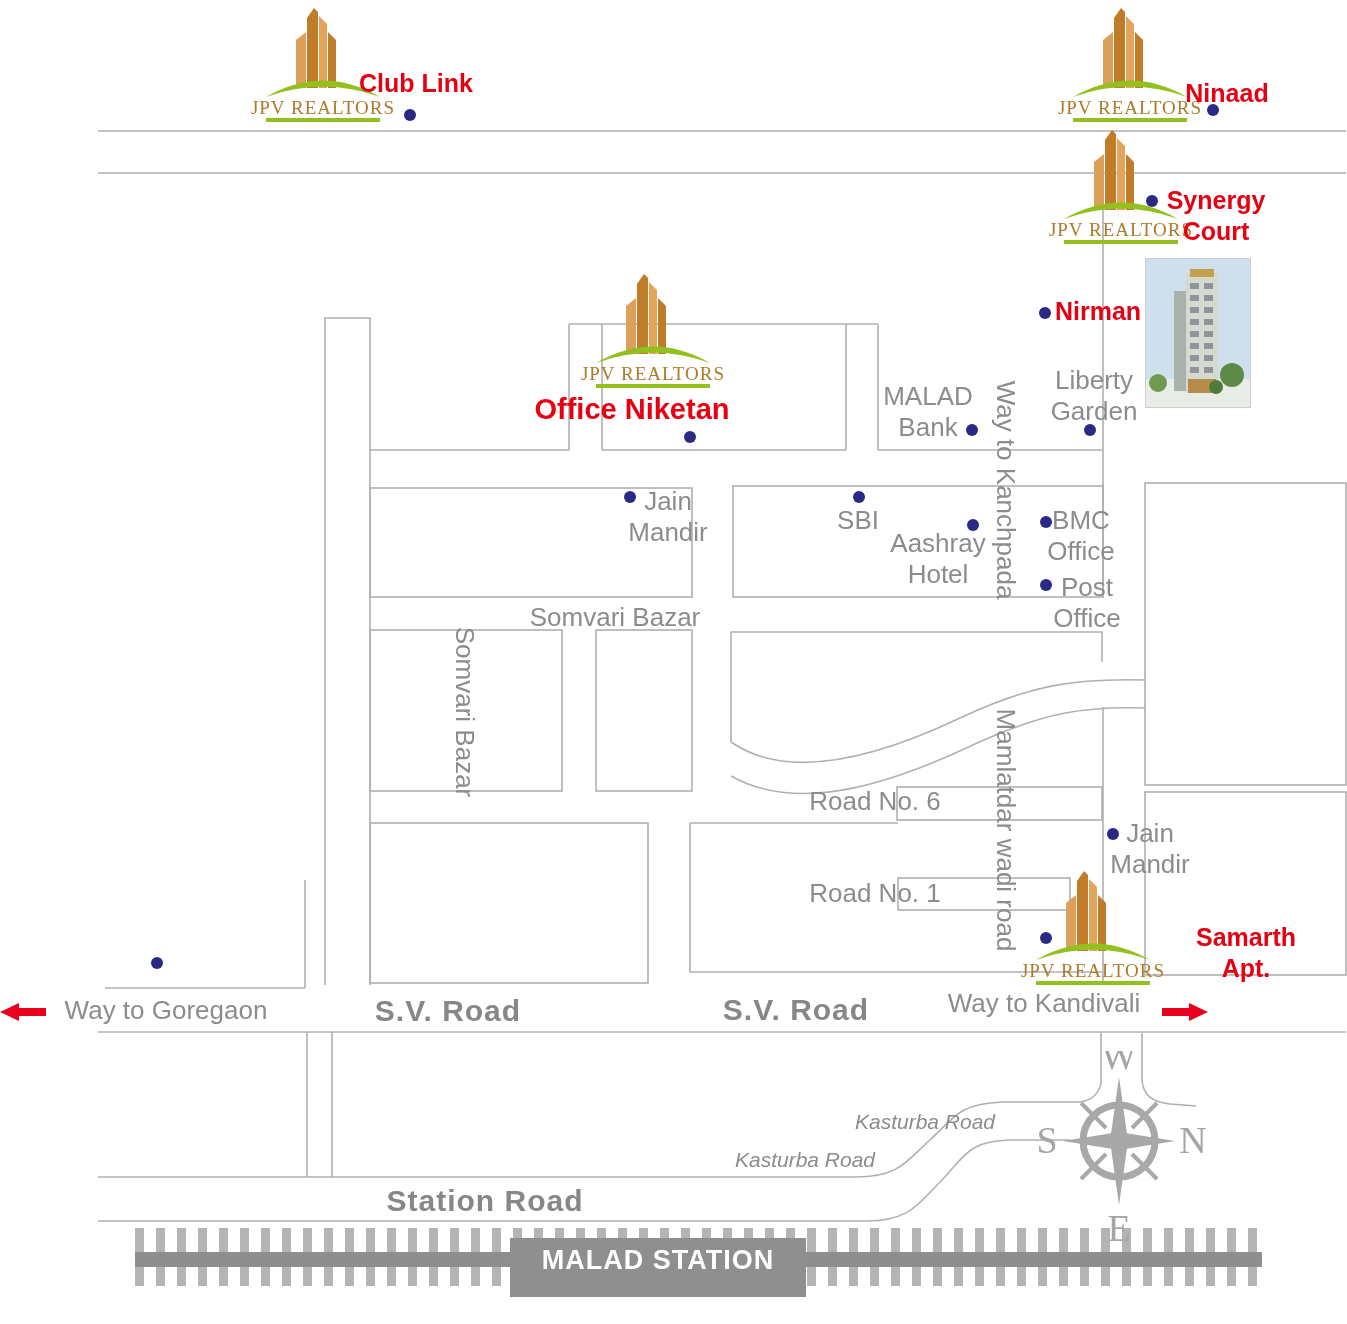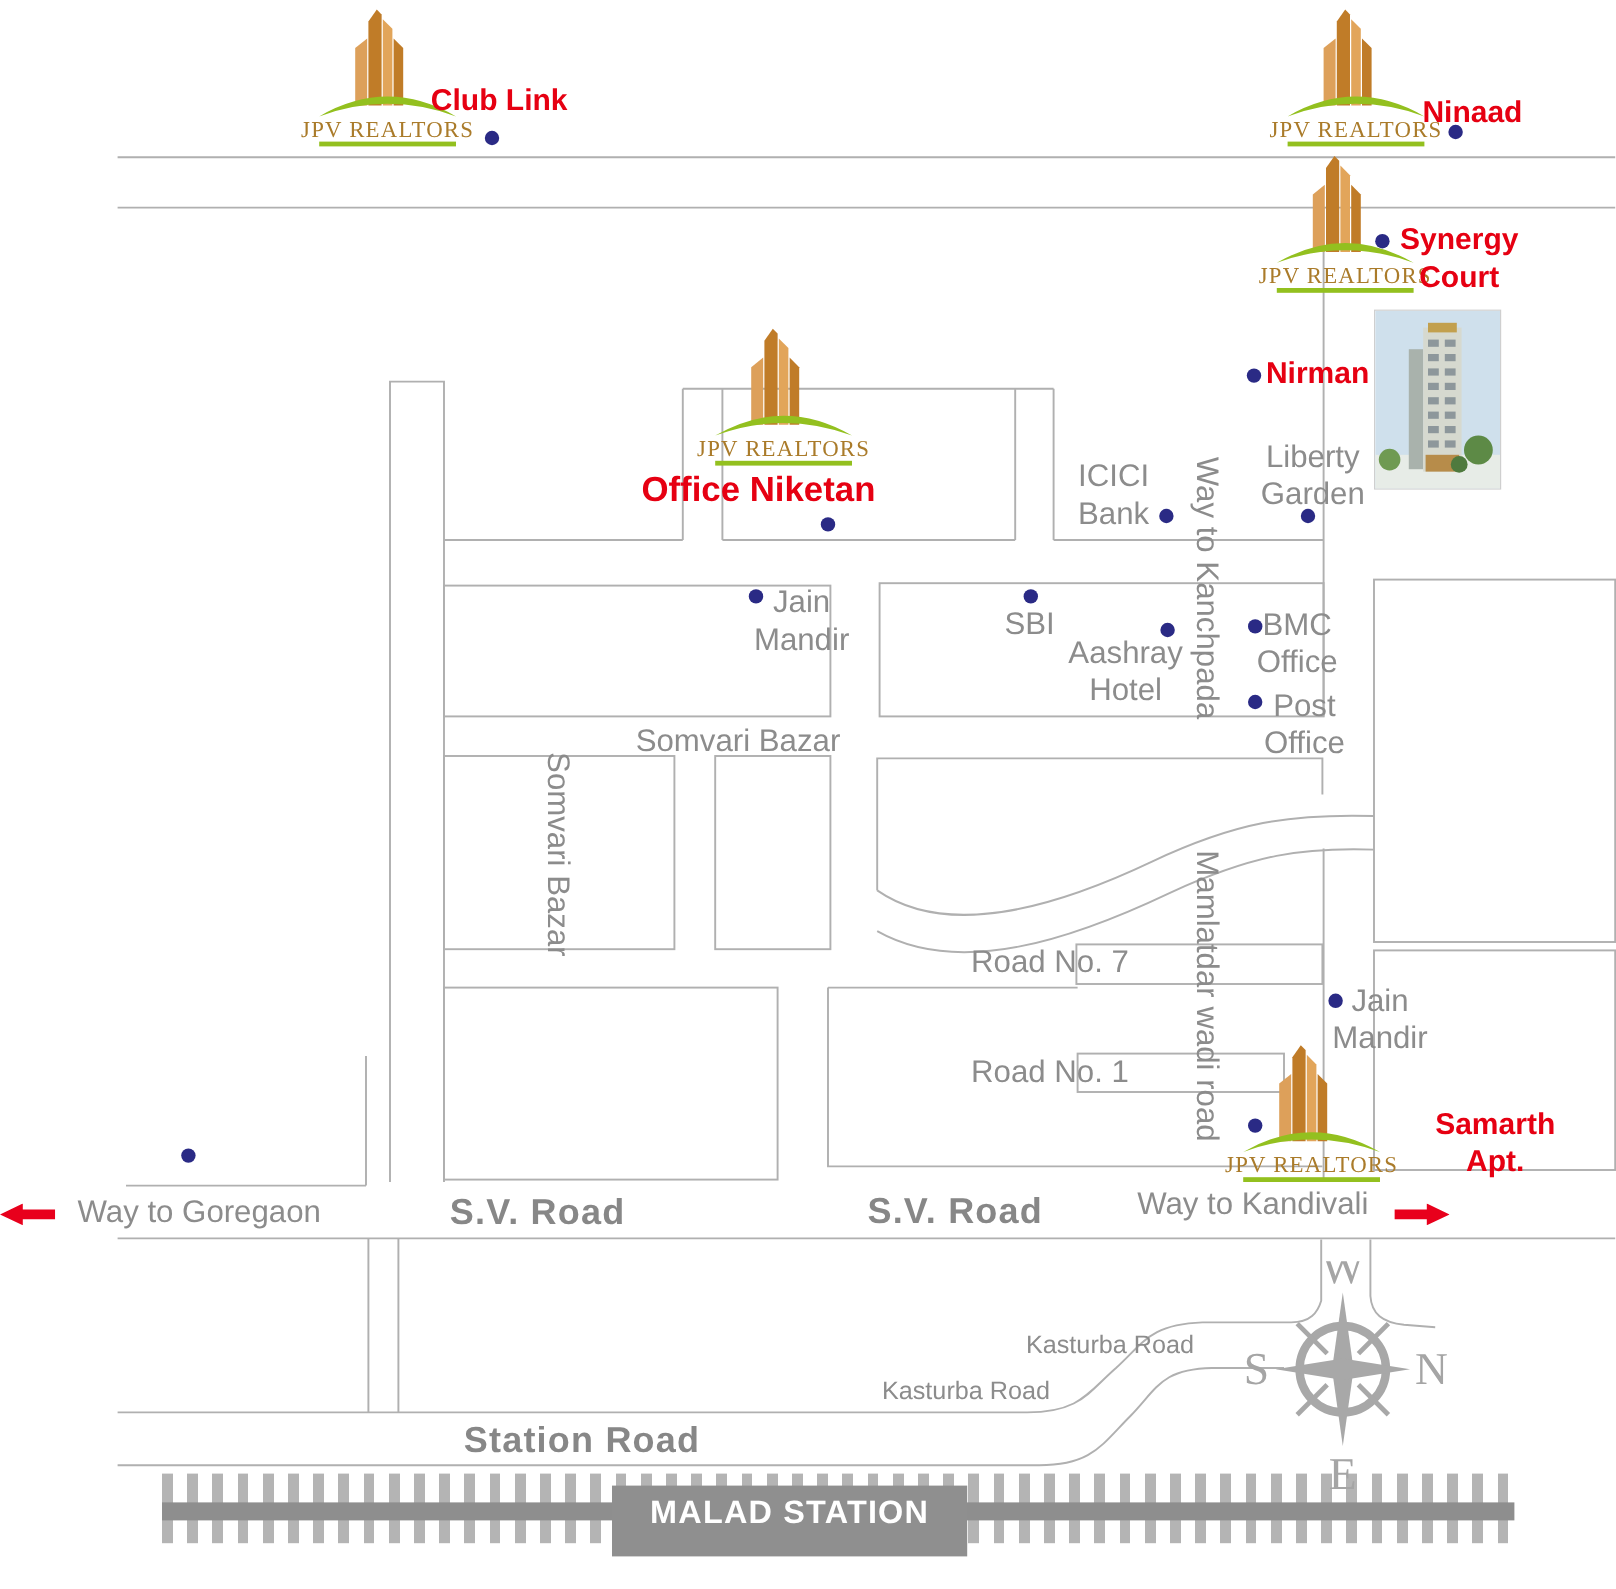--- a/index.html
+++ b/index.html
@@ -3,21 +3,21 @@
 <meta charset="utf-8">
 <style>
   html,body{margin:0;padding:0;background:#fff;}
   #canvas{position:relative;width:1347px;height:1324px;background:#fff;overflow:hidden;
           font-family:"Liberation Sans",sans-serif;}
   svg{display:block;}
   #roadnet{position:absolute;left:0;top:0;}
   .glabel{position:absolute;transform:translate(-50%,-50%);color:#8c8c8c;
           font-size:26px;line-height:1.18;white-space:pre-line;text-align:center;}
   .bold-road{font-weight:bold;font-size:30px;color:#878787;letter-spacing:1px;}
-  .small-road{font-size:21px;}
+  .small-road{font-size:21px;font-style:italic;}
   .vert{writing-mode:vertical-rl;text-align:center;}
   .rlabel{position:absolute;transform:translate(-50%,-50%);color:#e60012;font-weight:bold;
           font-size:25px;line-height:1.25;white-space:pre-line;text-align:center;}
   .big-red{font-size:29px;}
   .dot{position:absolute;width:12px;height:12px;border-radius:50%;background:#2a2a85;
        transform:translate(-50%,-50%);}
   .logo{position:absolute;width:150px;height:128px;}
   .logo text{font-family:"Liberation Serif",serif;font-size:19px;fill:#aa7b2a;letter-spacing:1px;}
   .compass-wrap{position:absolute;left:1029px;top:1051px;}
   .compass-wrap text{font-family:"Liberation Serif",serif;font-size:38px;fill:#a5a5a5;}
@@ -157,41 +157,41 @@
 
   <div class="rlabel" style="left:416px;top:84px;">Club Link</div>
   <div class="rlabel" style="left:1227px;top:94px;">Ninaad</div>
   <div class="rlabel" style="left:1216px;top:216px;">Synergy
 Court</div>
   <div class="rlabel" style="left:1098px;top:312px;">Nirman</div>
   <div class="rlabel big-red" style="left:632px;top:409px;">Office Niketan</div>
   <div class="rlabel" style="left:1246px;top:941px;margin-top:12px;">Samarth
 Apt.</div>
 
-  <div class="glabel" style="left:928px;top:412px;">ICICI
+  <div class="glabel" style="left:928px;top:412px;">MALAD
 Bank</div>
   <div class="glabel" style="left:1094px;top:396px;">Liberty
 Garden</div>
   <div class="glabel" style="left:668px;top:517px;">Jain
 Mandir</div>
   <div class="glabel" style="left:858px;top:520px;">SBI</div>
   <div class="glabel" style="left:938px;top:559px;">Aashray
 Hotel</div>
   <div class="glabel" style="left:1081px;top:536px;">BMC
 Office</div>
   <div class="glabel" style="left:1087px;top:603px;">Post
 Office</div>
   <div class="glabel" style="left:1150px;top:849px;">Jain
 Mandir</div>
 
   <div class="glabel" style="left:615px;top:617px;">Somvari Bazar</div>
   <div class="glabel vert" style="left:465px;top:712px;">Somvari Bazar</div>
   <div class="glabel vert" style="left:1006px;top:490px;">Way to Kanchpada</div>
   <div class="glabel vert" style="left:1006px;top:830px;">Mamlatdar wadi road</div>
-  <div class="glabel" style="left:875px;top:801px;">Road No. 7</div>
+  <div class="glabel" style="left:875px;top:801px;">Road No. 6</div>
   <div class="glabel" style="left:875px;top:893px;">Road No. 1</div>
   <div class="glabel bold-road" style="left:448px;top:1011px;">S.V. Road</div>
   <div class="glabel bold-road" style="left:796px;top:1010px;">S.V. Road</div>
   <div class="glabel" style="left:166px;top:1010px;">Way to Goregaon</div>
   <div class="glabel" style="left:1044px;top:1003px;">Way to Kandivali</div>
   <div class="glabel small-road" style="left:925px;top:1122px;">Kasturba Road</div>
   <div class="glabel small-road" style="left:805px;top:1160px;">Kasturba Road</div>
   <div class="glabel bold-road" style="left:485px;top:1201px;">Station Road</div>
 
   <div class="dot" style="left:410px;top:115px;"></div>

